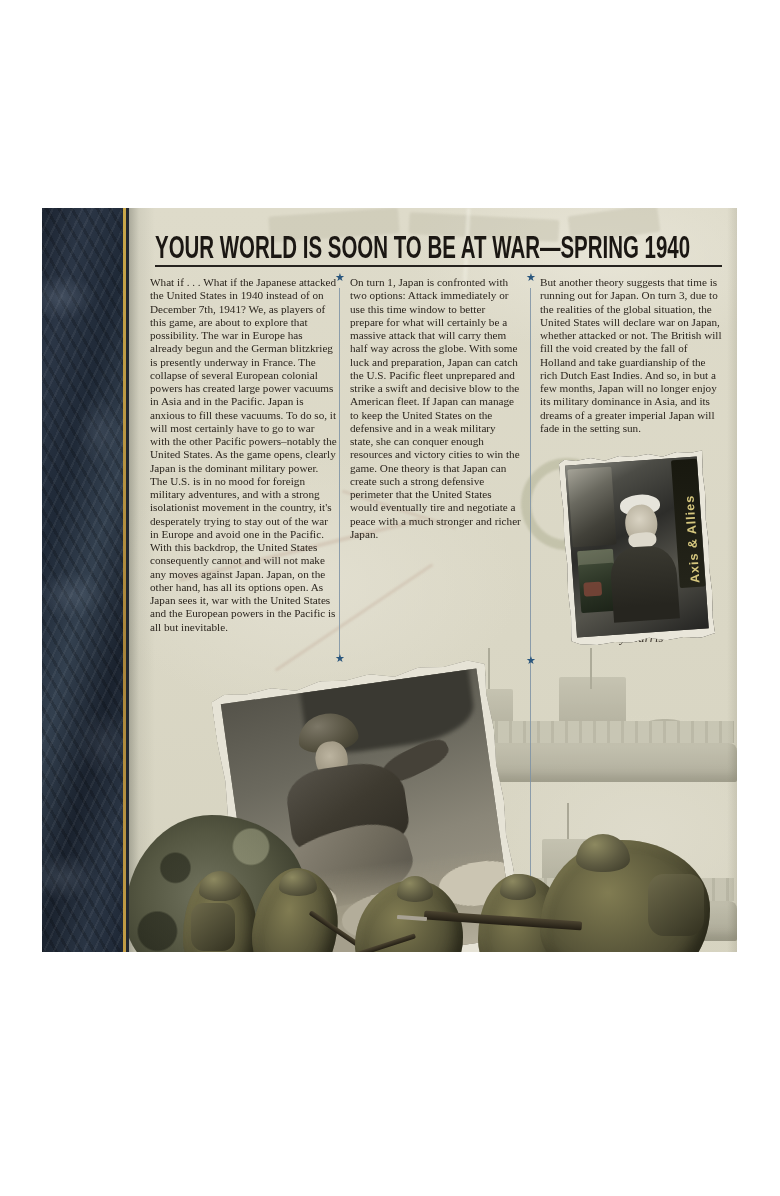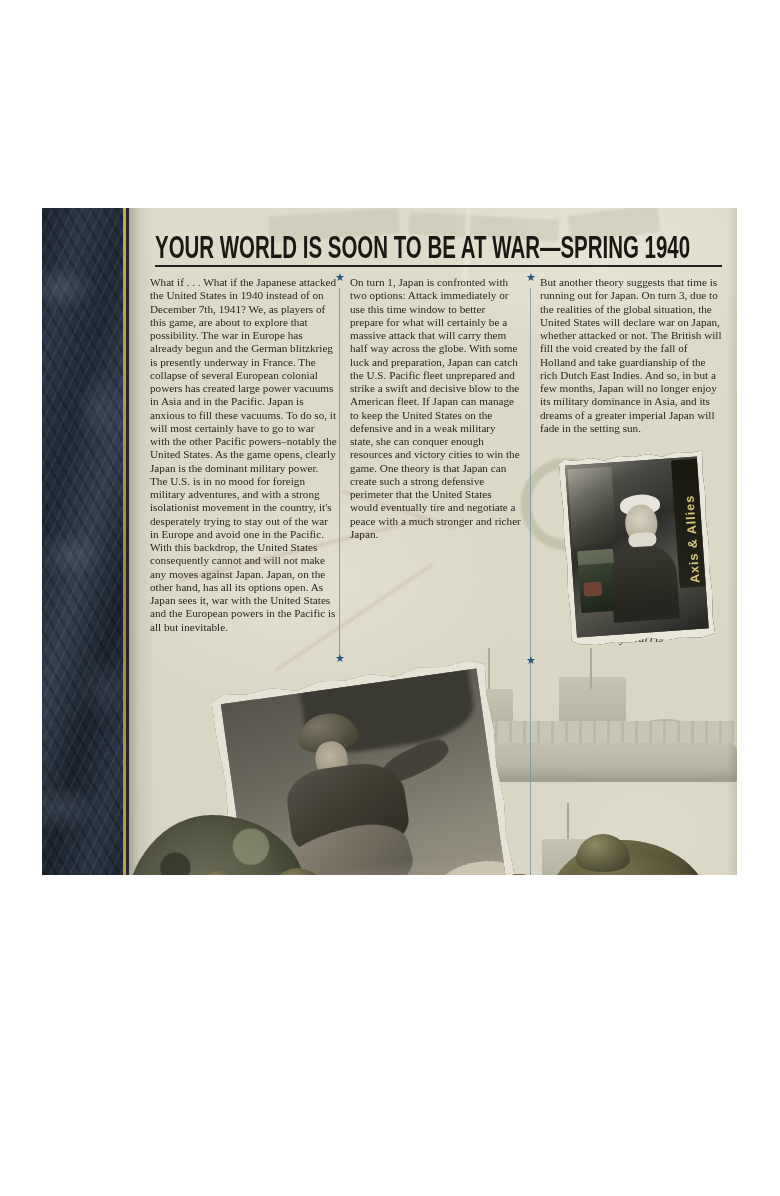--- a/index.html
+++ b/index.html
@@ -1,20 +1,20 @@
 <!DOCTYPE html>
 <html><head>
 <meta charset="utf-8">
 <style>
   html,body{margin:0;padding:0;}
   body{
     width:780px;height:1196px;background:#ffffff;overflow:hidden;position:relative;
     font-family:"Liberation Serif", serif;
   }
-  .sheet{position:absolute;left:42px;top:208px;width:695px;height:667px;overflow:hidden;}
+  .sheet{position:absolute;left:42px;top:208px;width:695px;height:744px;overflow:hidden;}
 
   
   .spine{
     position:absolute;left:0;top:0;width:81px;height:100%;
     background:
       radial-gradient(ellipse 55px 35px at 22% 12%, rgba(150,165,185,.22), transparent 65%),
       radial-gradient(ellipse 40px 60px at 70% 30%, rgba(140,155,175,.16), transparent 60%),
       radial-gradient(ellipse 60px 40px at 35% 52%, rgba(150,165,185,.18), transparent 60%),
       radial-gradient(ellipse 45px 55px at 75% 72%, rgba(140,155,175,.15), transparent 60%),
       radial-gradient(ellipse 55px 40px at 25% 90%, rgba(150,165,185,.2), transparent 60%),

